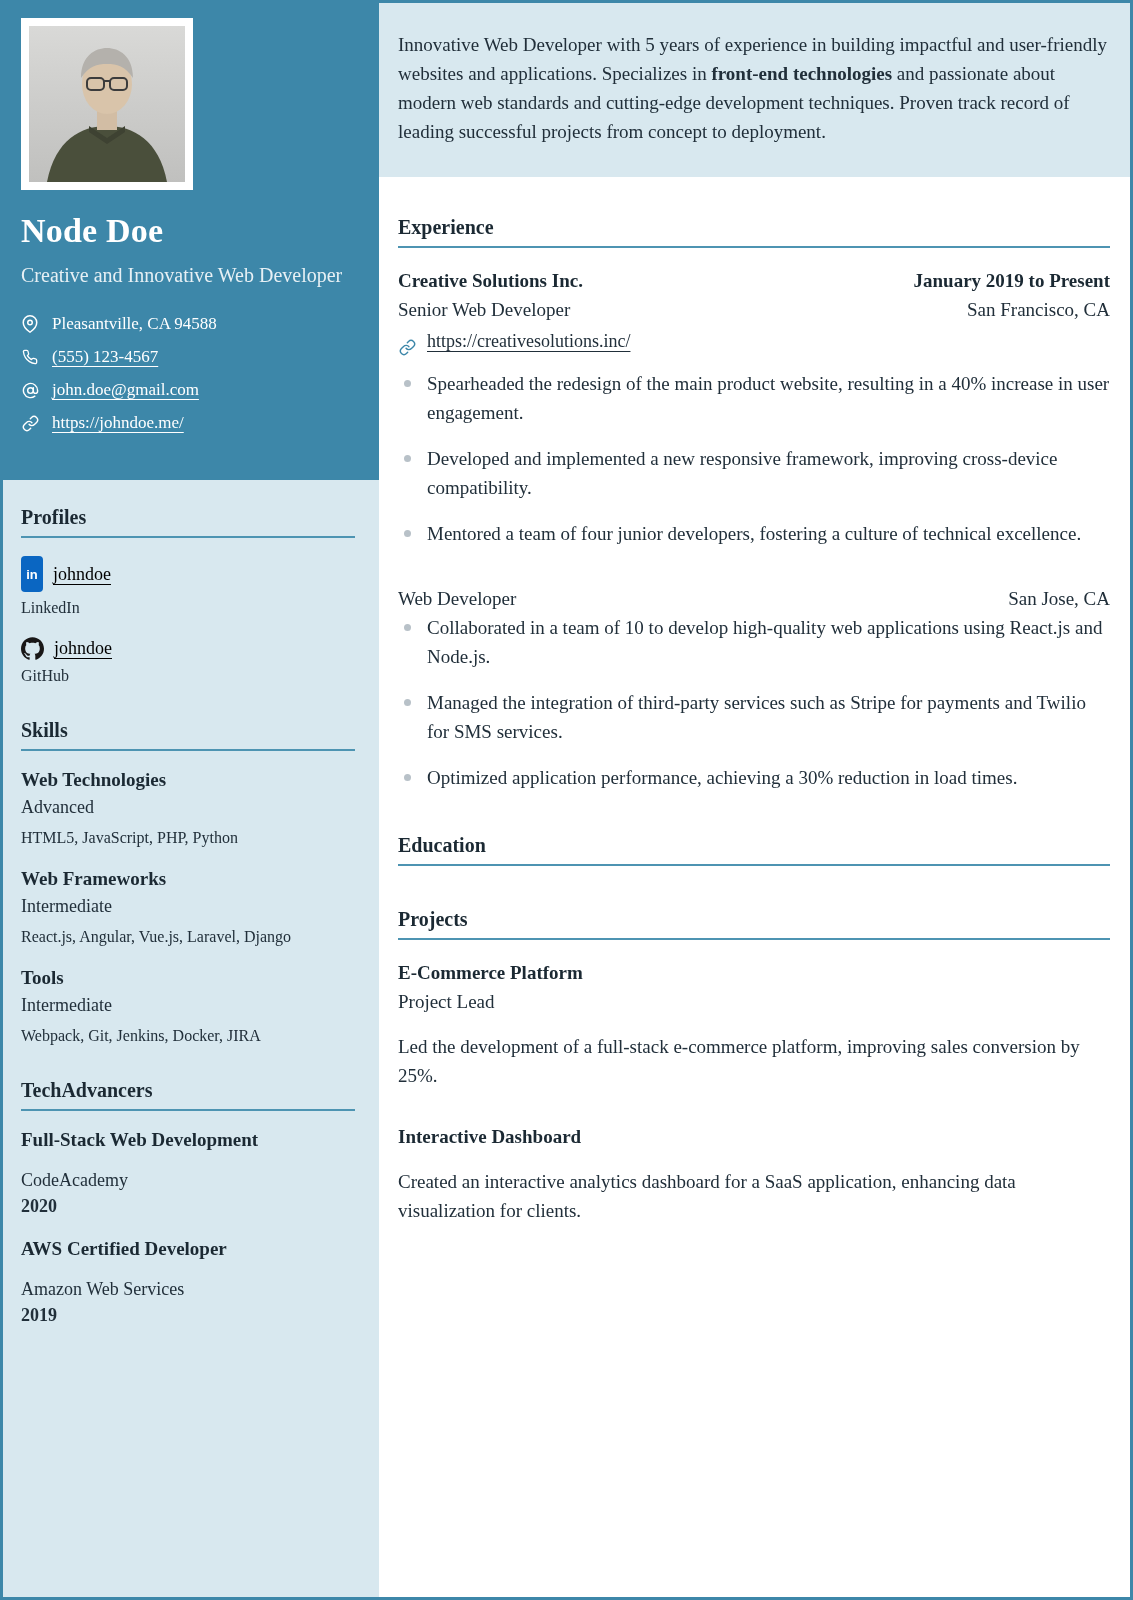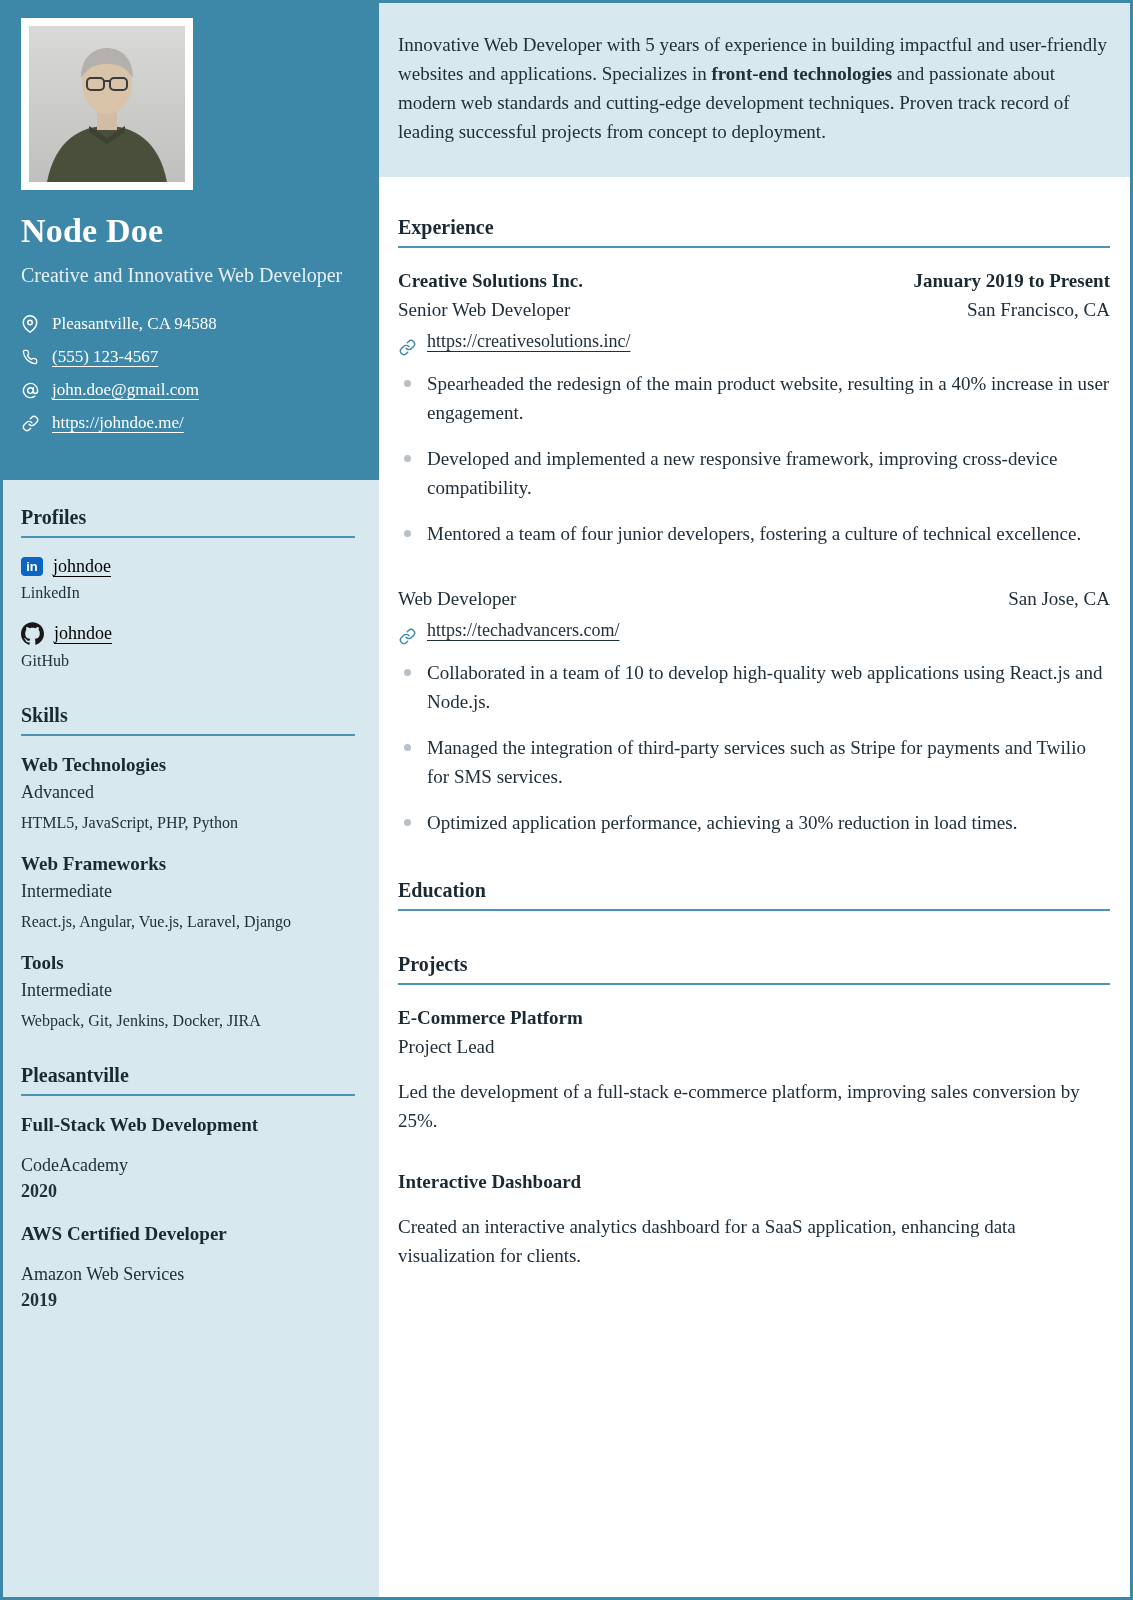--- a/index.html
+++ b/index.html
@@ -20,21 +20,21 @@
   .contacts{list-style:none;margin:24px 0 0;padding:0;}
   .contacts li{display:flex;align-items:center;gap:13px;margin:13px 0;font-size:17px;}
   .contacts .cicon{width:18px;height:18px;flex:none;color:#fff;display:grid;place-items:center;}
   .contacts a{color:#fff;text-decoration:underline;text-underline-offset:4px;text-decoration-thickness:1.2px;}
   .sidebar-body{padding:26px 24px 20px 18px;}
   .side-section{margin-bottom:34px;}
   .sec-title{font-size:20px;font-weight:700;color:#1b2933;margin:0 0 18px;padding-bottom:7px;border-bottom:2px solid #4d94b2;}
   .profile{margin-bottom:20px;}
   .profile-row{display:flex;align-items:center;gap:10px;font-size:18px;}
   .profile-row a{color:#000000;text-decoration:underline;text-underline-offset:4px;text-decoration-thickness:1.2px;}
-  .li-badge{width:22px;height:19px;border-radius:4px;background:#0a66c2;color:#fff;
+  .li-badge{width:22px;height:36px;border-radius:4px;background:#0a66c2;color:#fff;
     font-family:"Liberation Sans",sans-serif;font-weight:700;font-size:13px;
     display:grid;place-items:center;flex:none;}
   .gh-icon svg{display:block;width:23px;height:23px;}
   .profile-net{font-size:16px;margin-top:7px;}
   .skill{margin-bottom:21px;}
   .skill-name{font-size:19px;font-weight:700;color:#1b2933;}
   .skill-level{font-size:18px;margin-top:6px;}
   .skill-keywords{font-size:16px;margin-top:11px;}
   .cert{margin-bottom:21px;}
   .cert-title{font-size:19px;font-weight:700;color:#1b2933;}
@@ -166,21 +166,21 @@
           <div class="skill-keywords">React.js, Angular, Vue.js, Laravel, Django</div>
         </div>
         <div class="skill">
           <div class="skill-name">Tools</div>
           <div class="skill-level">Intermediate</div>
           <div class="skill-keywords">Webpack, Git, Jenkins, Docker, JIRA</div>
         </div>
       </section>
 
       <section class="side-section">
-        <h2 class="sec-title">Pleasantville</h2>
+        <h2 class="sec-title">TechAdvancers</h2>
         <div class="cert">
           <div class="cert-title">Full-Stack Web Development</div>
           <div class="cert-issuer">CodeAcademy</div>
           <div class="cert-year">2020</div>
         </div>
         <div class="cert">
           <div class="cert-title">AWS Certified Developer</div>
           <div class="cert-issuer">Amazon Web Services</div>
           <div class="cert-year">2019</div>
         </div>
@@ -221,29 +221,20 @@
             <li>Developed and implemented a new responsive framework, improving cross-device compatibility.</li>
             <li>Mentored a team of four junior developers, fostering a culture of technical excellence.</li>
           </ul>
         </article>
 
         <article class="entry">
           <div class="erow">
             <span>Web Developer</span>
             <span class="right">San Jose, CA</span>
           </div>
-          <div class="link-row">
-            <span class="licon">
-              <svg viewBox="0 0 24 24" width="17" height="17" fill="none" stroke="currentColor" stroke-width="2" stroke-linecap="round" stroke-linejoin="round">
-                  <path d="M10 13a5 5 0 0 0 7.54.54l3-3a5 5 0 0 0-7.07-7.07l-1.72 1.71"></path>
-                  <path d="M14 11a5 5 0 0 0-7.54-.54l-3 3a5 5 0 0 0 7.07 7.07l1.71-1.71"></path>
-                </svg>
-            </span>
-            <a href="#">https://techadvancers.com/</a>
-          </div>
           <ul class="bullets">
             <li>Collaborated in a team of 10 to develop high-quality web applications using React.js and Node.js.</li>
             <li>Managed the integration of third-party services such as Stripe for payments and Twilio for SMS services.</li>
             <li>Optimized application performance, achieving a 30% reduction in load times.</li>
           </ul>
         </article>
       </section>
 
       <section class="main-section">
         <h2 class="sec-title">Education</h2>

